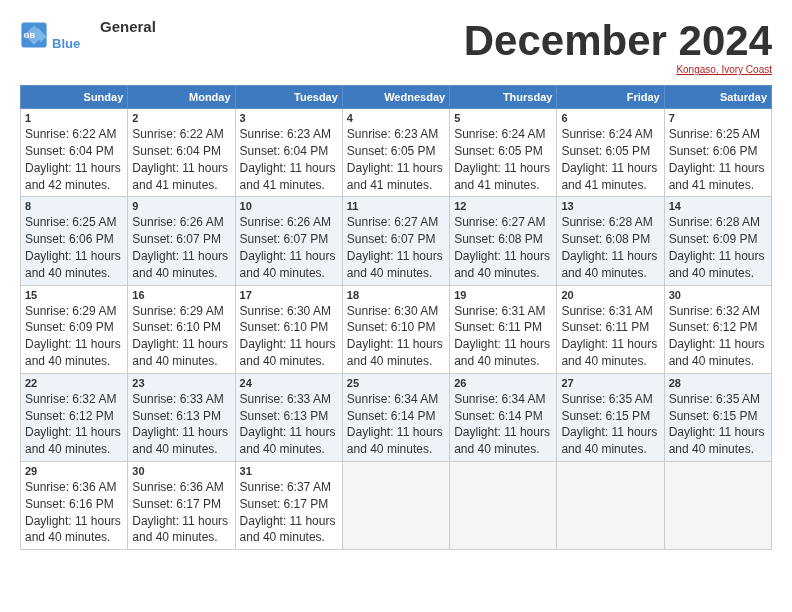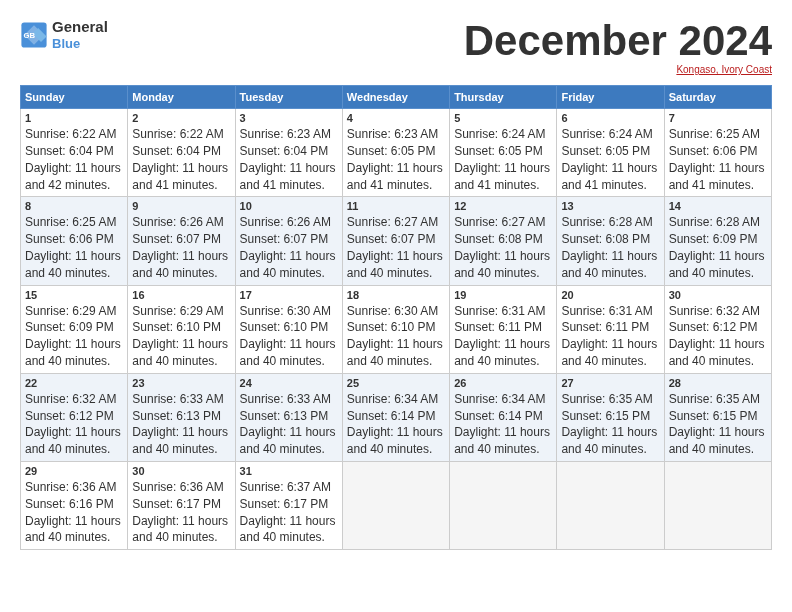--- a/index.html
+++ b/index.html
@@ -50,21 +50,21 @@
       width: 100%;
       border-collapse: collapse;
       table-layout: fixed;
     }
     th {
       background-color: #3d7abf;
       color: #fff;
       font-size: 11px;
       font-weight: bold;
       padding: 5px 4px;
-      text-align: left;
+      text-align: right;
       border: 1px solid #5a8fcc;
       margin-top: 40px;
     }
     td {
       border: 1px solid #ccc;
       vertical-align: top;
       padding: 3px 4px;
       font-size: 8.5px;
       color: #333;
       height: 82px;
@@ -97,21 +97,21 @@
 <div class="page">
   <div class="header">
     <div class="logo">
       <svg class="logo-icon" viewBox="0 0 40 40">
         <rect x="2" y="2" width="36" height="36" rx="4" fill="#4a90d9"></rect>
         <polygon points="20,6 34,20 20,34 6,20" fill="#fff" opacity="0.3"></polygon>
         <polygon points="26,10 38,22 30,30 18,18" fill="#7ab8e8"></polygon>
         <text x="5" y="24" font-size="11" font-weight="bold" fill="#fff">GB</text>
       </svg>
       <div>
-        <div style="font-size:15px; font-weight:bold; color:#333; line-height:1.2;">
+        <div style="font-size:15px; font-weight:bold; color:#333; line-height:1.2;margin-left:48px;">
           <span style="color:#333;">General</span>
         </div>
         <div style="font-size:13px; font-weight:bold; color:#4a90d9; line-height:1.2;">Blue</div>
       </div>
     </div>
     <div class="title-area">
       <div class="month-title">December 2024</div>
       <div class="subtitle">Kongaso, Ivory Coast</div>
     </div>
   </div>

